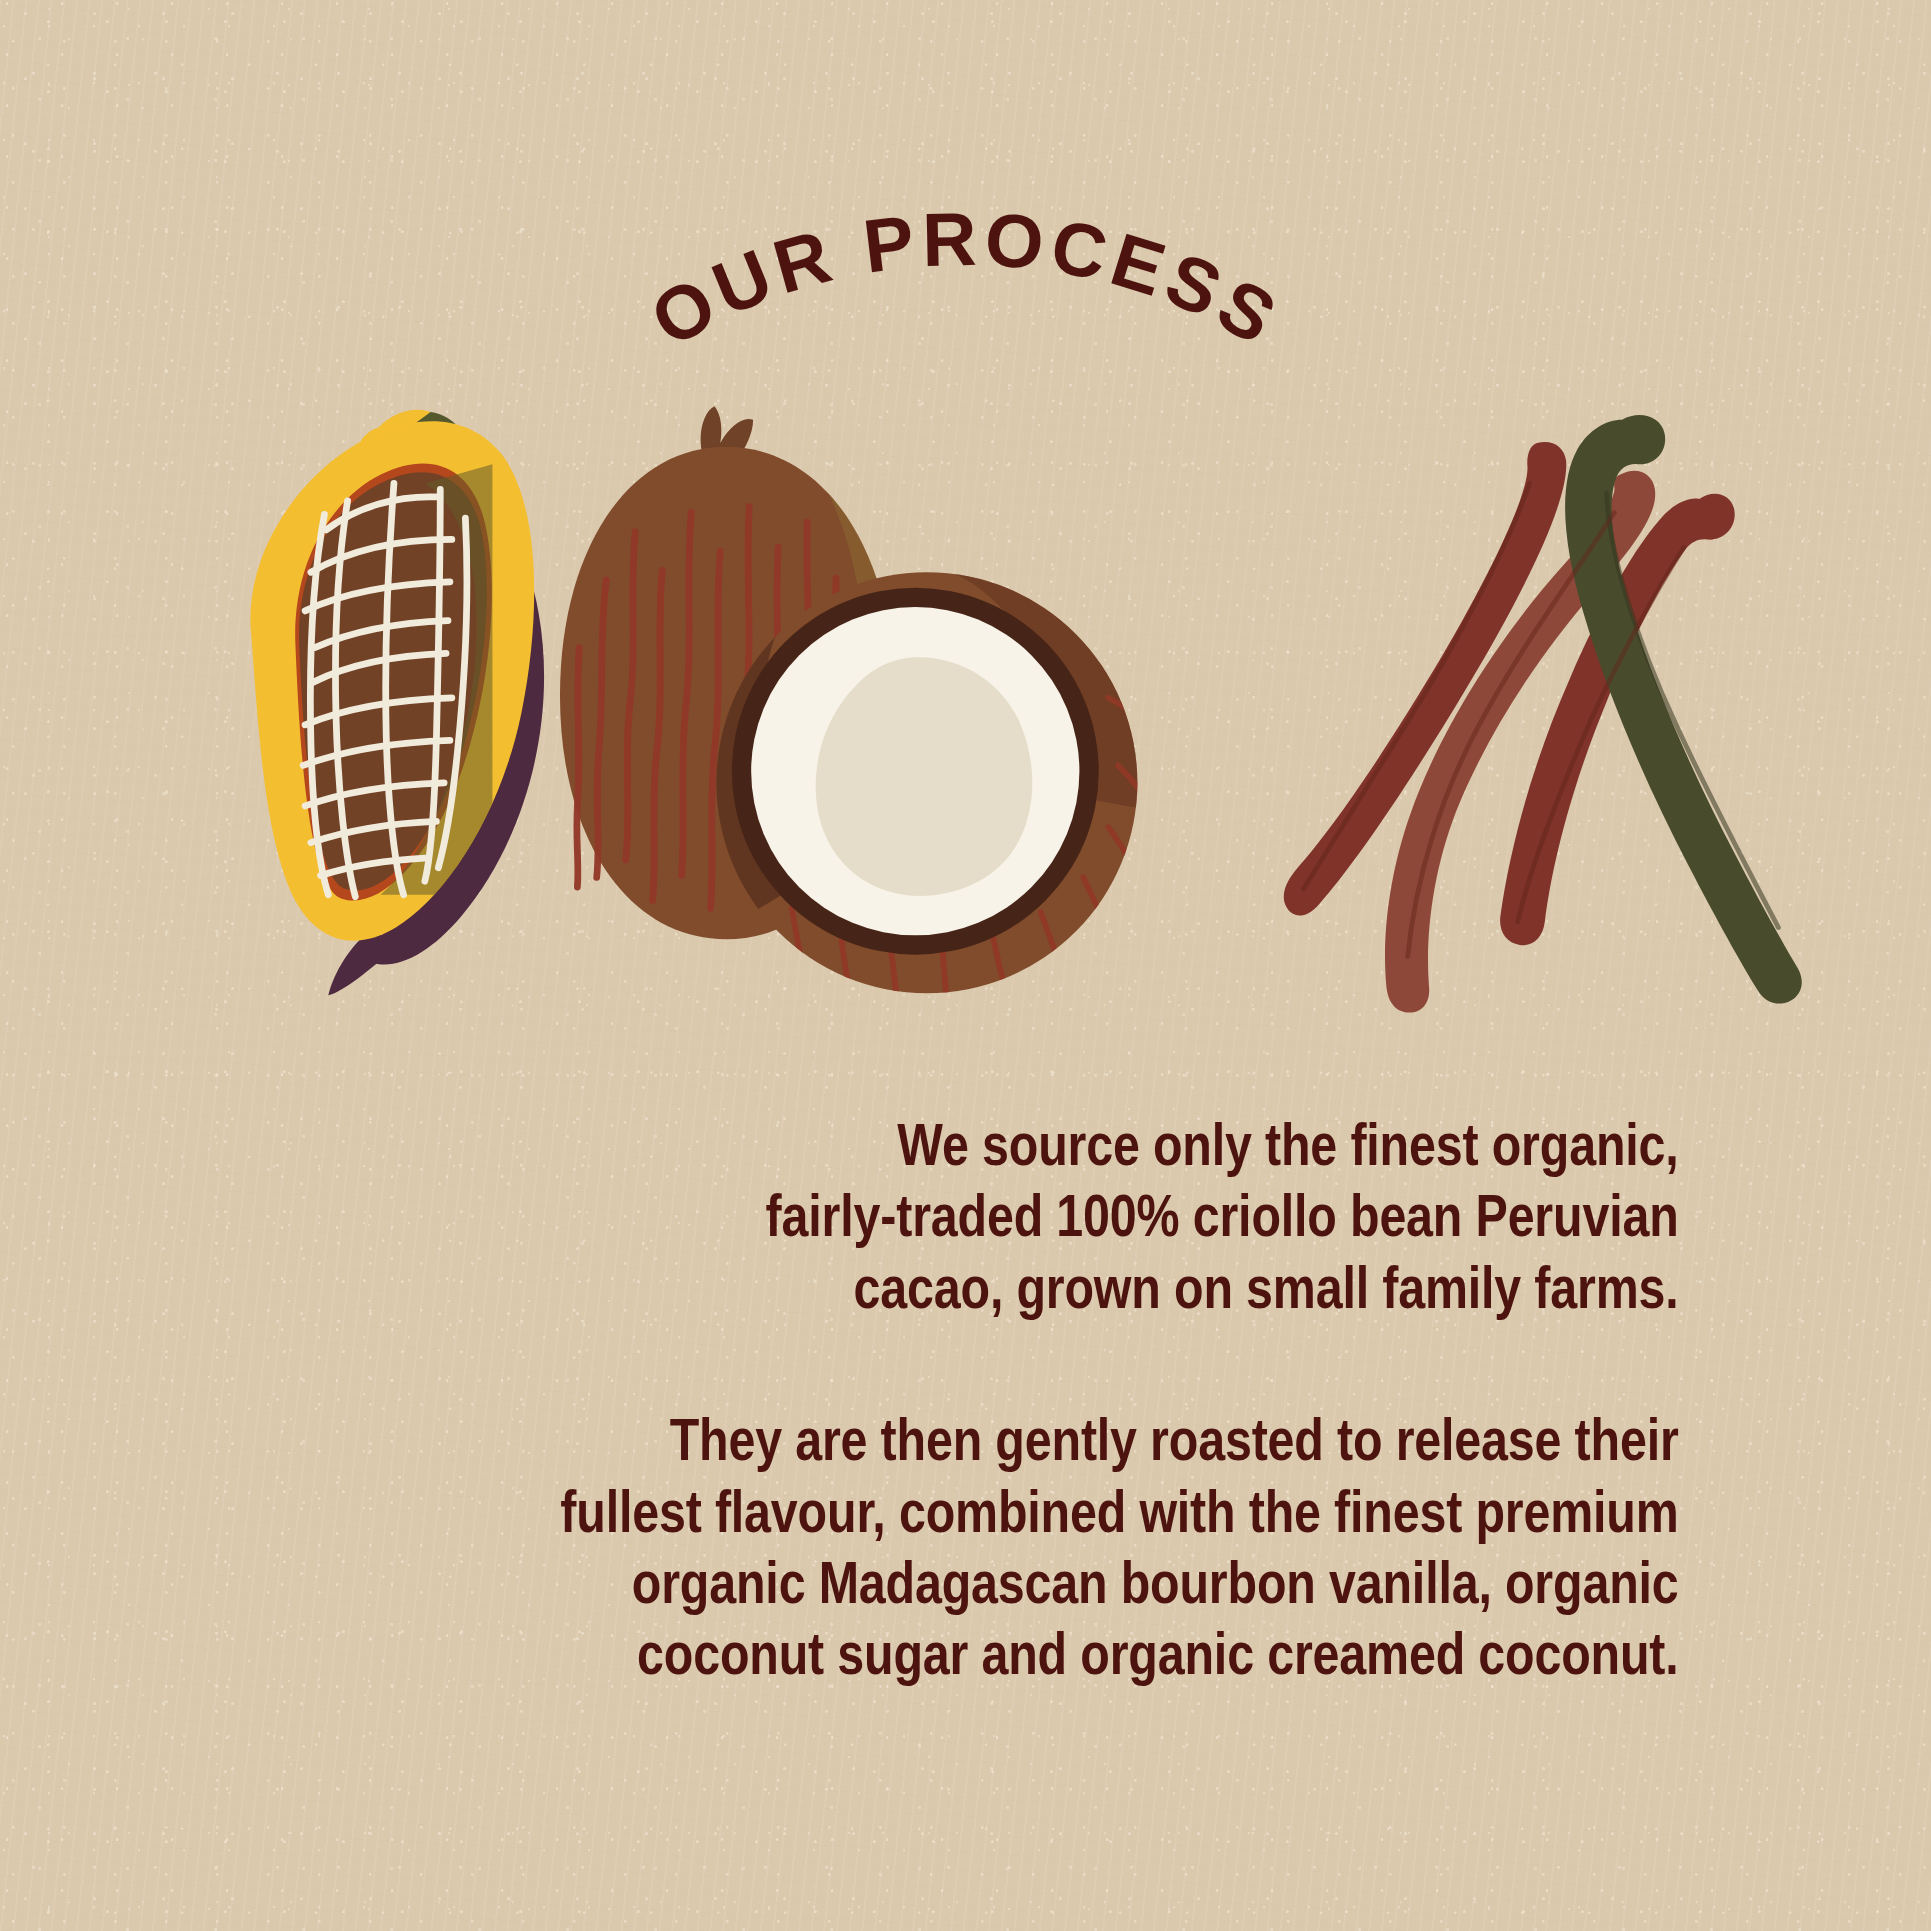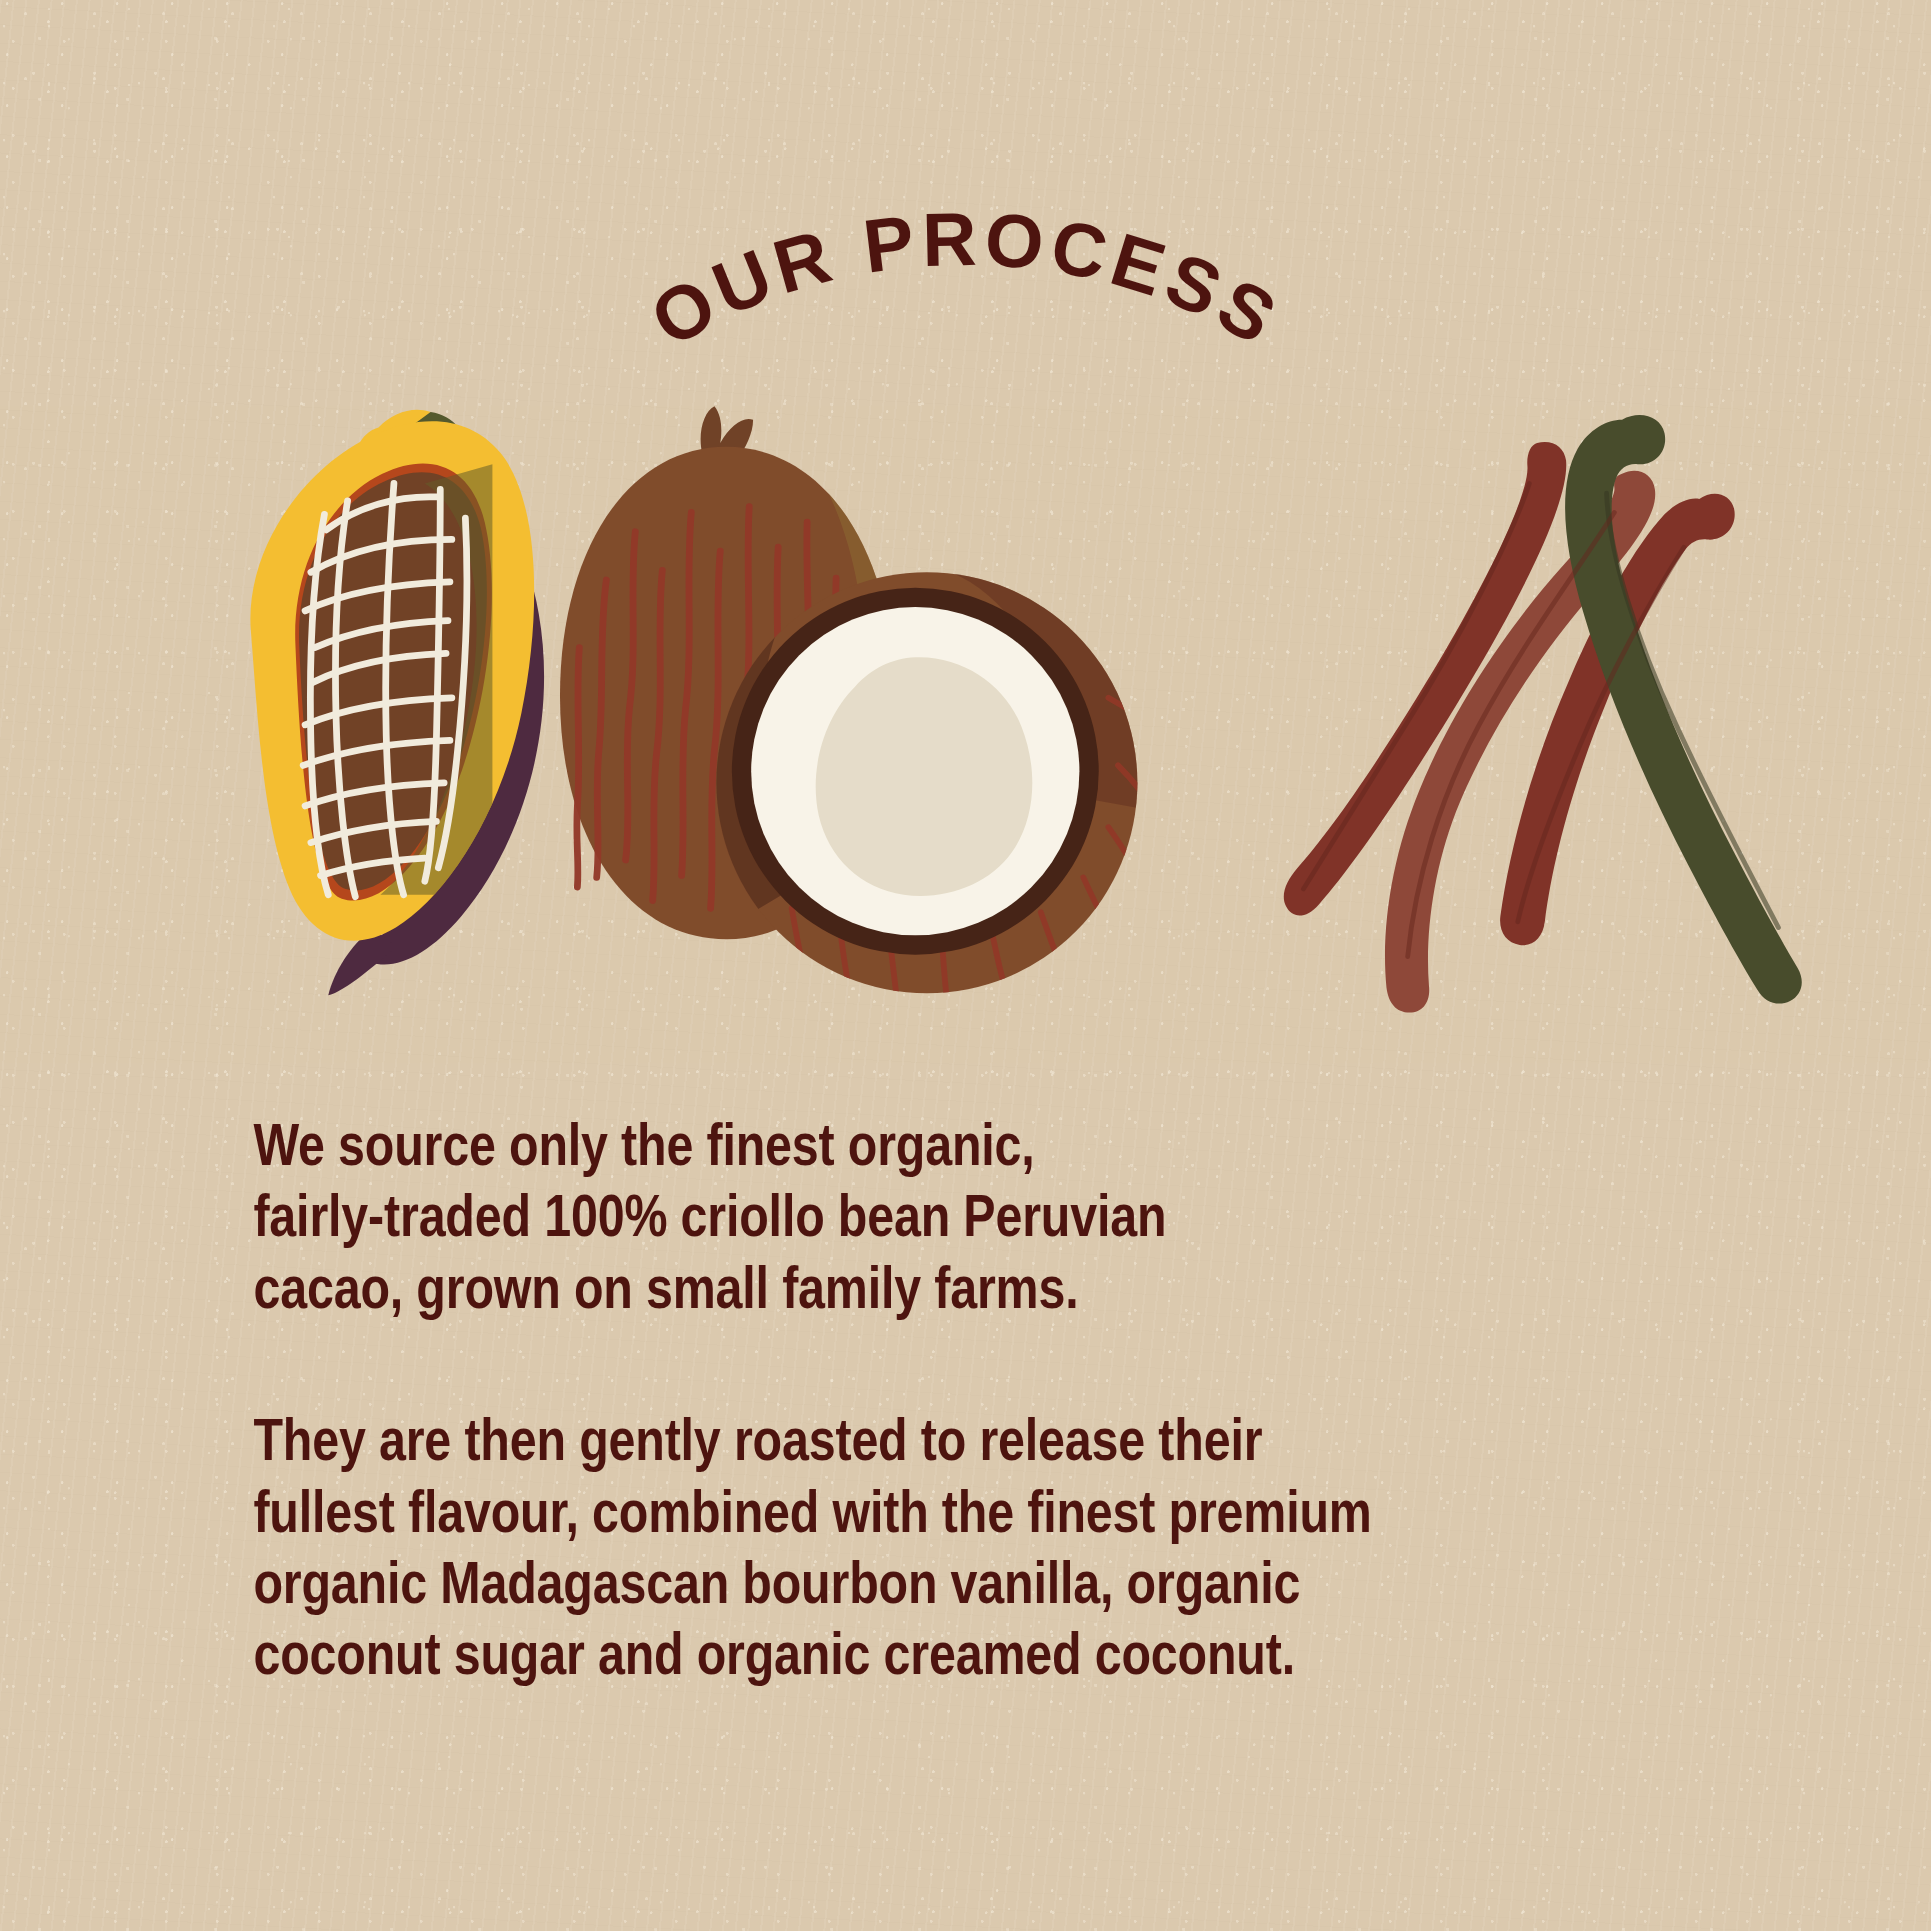--- a/index.html
+++ b/index.html
@@ -59,21 +59,21 @@
 
   
   #illustration{
     position:absolute;left:0;top:406px;width:1931px;height:657px;
   }
   #illo-svg{display:block;width:1931px;height:657px;}
 
   
   #copy{
     position:absolute;left:97px;top:1110px;width:1738px;
-    text-align:left;
+    text-align:right;
     color:#4d140f;
   }
   .para{
     font-family:"Liberation Sans", sans-serif;
     font-weight:bold;
     font-size:59px;
     line-height:1.21;
     letter-spacing:-0.2px;
     margin:0;
     transform:scaleX(.82);

